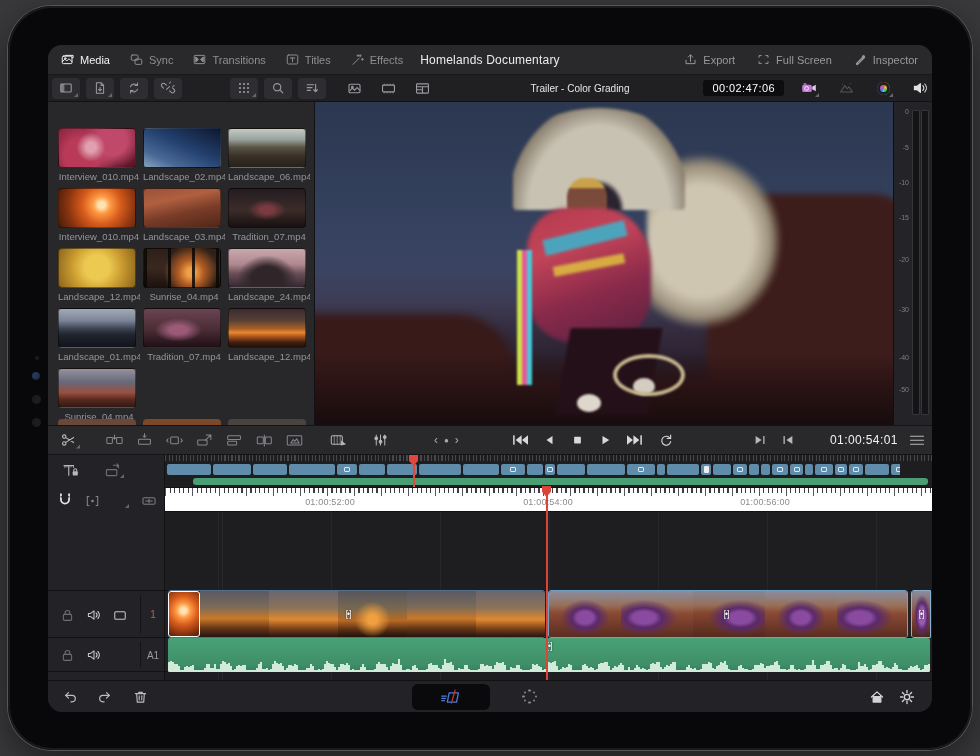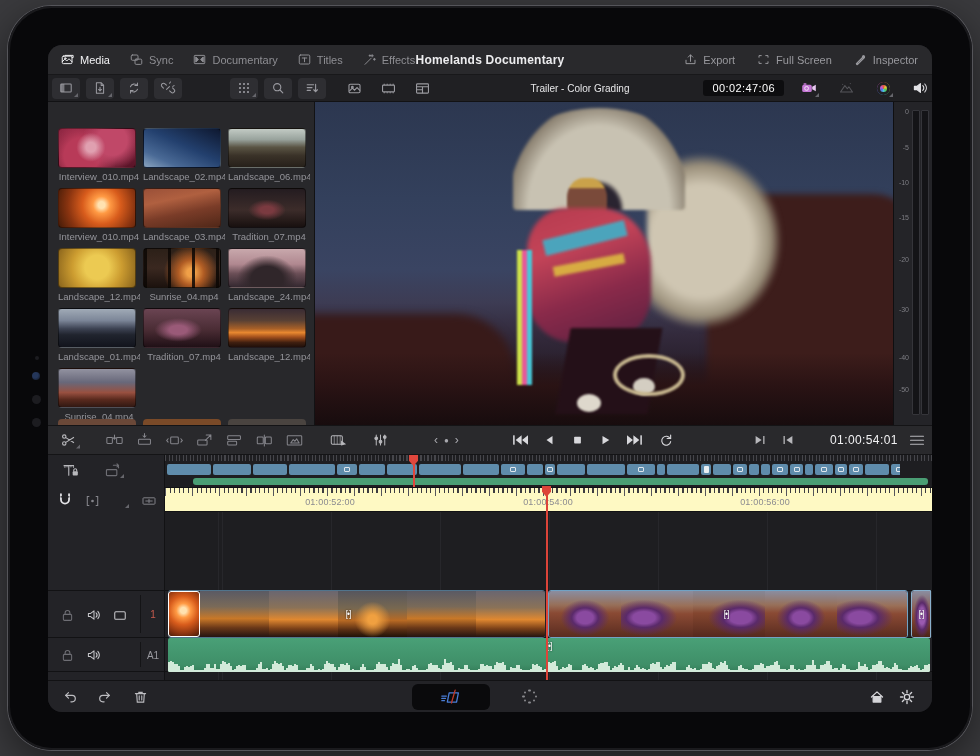--- a/index.html
+++ b/index.html
@@ -10,21 +10,21 @@
 .cam.c1{left:27px;top:350px;width:4px;height:4px}
 .cam.c2{left:24px;top:366px;width:8px;height:8px;background:radial-gradient(circle at 40% 40%,#24365a 0 40%,#10121a 100%)}
 .cam.c3{left:24px;top:389px;width:9px;height:9px}
 .cam.c4{left:24px;top:412px;width:9px;height:9px}
 .screen{position:absolute;left:40px;top:39px;width:884px;height:667px;background:#1d1d20;border-radius:14px;overflow:hidden}
 svg{display:block}
 
 .tb1{height:30px;background:#29292c;border-bottom:1px solid #18181a;display:flex;align-items:center;position:relative;padding-left:12px}
 .tab{display:flex;align-items:center;gap:5px;color:#8e8e93;font-size:11px;margin-right:19px;cursor:default}
 .tab.active{color:#f2f2f4}
-.tb1-title{position:absolute;left:50%;transform:translateX(-50%);color:#ececee;font-size:12px;font-weight:700;letter-spacing:.2px}
+.tb1-title{position:absolute;left:50%;transform:translateX(-50%);color:#ececee;font-size:12px;font-weight:400;letter-spacing:.2px}
 .tb1-actions{margin-left:auto;display:flex;gap:21px;padding-right:14px}
 .act{display:flex;align-items:center;gap:5px;color:#98989d;font-size:11px}
 
 .tb2{height:27px;background:#202023;border-bottom:1px solid #121214;display:flex;align-items:center;padding-left:4px;position:relative}
 .ib{width:28px;height:21px;background:#2e2e32;border-radius:4px;display:flex;align-items:center;justify-content:center;color:#9a9aa0;margin-right:6px;position:relative;flex:none}
 .ib.flat{background:transparent}
 .crn::after{content:"";position:absolute;right:2px;bottom:2px;border-left:4px solid transparent;border-bottom:4px solid #66666c}
 .tl-label{color:#e6e6e8;font-size:10px;margin-left:auto;white-space:nowrap}
 .tc-box{background:#0d0d0f;color:#fdfdfd;font-size:11px;padding:2px 9px;border-radius:3px;margin-left:74px;letter-spacing:.4px;flex:none}
 .vib{width:24px;height:21px;display:flex;align-items:center;justify-content:center;margin-left:13px;flex:none;position:relative}
@@ -90,21 +90,21 @@
 .flagtool{width:11px;height:13px;background:#3f8fe8;clip-path:polygon(0 0,100% 0,100% 62%,50% 100%,0 62%)}
 .ov{position:absolute;left:117px;right:0;top:0;height:33px;background:#1e1e21;border-bottom:1px solid #121214}
 .ov-ruler{position:absolute;left:0;right:0;top:0;height:6px;background:repeating-linear-gradient(90deg,#46464b 0 1px,transparent 1px 3.5px)}
 .ov-clips{position:absolute;left:2px;top:9px;height:11px;width:733px;display:flex;gap:2px;overflow:hidden}
 .seg{flex:none;height:11px;background:#5f8cab;border-radius:2px}
 .segm{display:block;width:6px;height:5px;margin:3px auto 0;border:1px solid #dfe6ec;border-radius:1px}
 .segm.m2{background:#e8eef2;border:none;width:5px;height:7px;margin-top:2px}
 .ov-audio{position:absolute;left:28px;top:23px;height:7px;width:735px;background:#4a9e74;border-radius:3px}
 .ov-pin{position:absolute;left:244px;top:0;width:9px;height:11px;background:#e0473d;clip-path:polygon(0 0,100% 0,100% 52%,50% 100%,0 52%)}
 .ov-stem{position:absolute;left:248px;top:8px;width:1.5px;height:24px;background:#e0473d}
-.ruler{position:absolute;left:117px;right:0;top:33px;height:24px;background:#fef9c3;border-bottom:1px solid #121214}
+.ruler{position:absolute;left:117px;right:0;top:33px;height:24px;background:#ffffff;border-bottom:1px solid #121214}
 .ruler::before{content:"";position:absolute;left:0;right:0;top:0;height:5px;background:repeating-linear-gradient(90deg,#3c3c41 0 1px,transparent 1px 4.5px)}
 .ruler::after{content:"";position:absolute;left:0;right:0;top:0;height:8px;background:repeating-linear-gradient(90deg,#55555c 0 1px,transparent 1px 27px)}
 .rlab{position:absolute;top:9px;transform:translateX(-50%);font-size:9px;color:#8a8a90;letter-spacing:.2px}
 .tracks{position:absolute;left:117px;right:0;top:57px;bottom:0;background:#1e1e21;background-image:repeating-linear-gradient(90deg,#27272b 0 1px,transparent 1px 109px);background-position:57px 0}
 .vrow-bg{position:absolute;left:117px;right:0;top:135px;height:48px;background:#222226;border-top:1px solid #121214;border-bottom:1px solid #121214}
 .arow-bg{position:absolute;left:117px;right:0;top:183px;height:34px;background:#222226;border-bottom:1px solid #121214}
 .hdr{position:absolute;left:0;width:117px;background:#232327;border-right:1px solid #121214;color:#9a9aa0}
 .hdr-div{position:absolute;left:92px;top:4px;bottom:4px;width:1px;background:#141416}
 .tnum{position:absolute;left:96px;width:18px;text-align:center;font-size:10px;top:50%;transform:translateY(-50%)}
 .tnum.red{color:#c75b4e}
@@ -163,21 +163,21 @@
             <rect x="3" y="4" width="9" height="7" rx="1.5"></rect>
             <rect x="8" y="9.5" width="9" height="7" rx="1.5"></rect>
           </svg>
         <span>Sync</span>
       </div>
       <div class="tab">
         <svg width="15" height="15" viewBox="0 0 20 20" fill="none" stroke="#8e8e93" stroke-width="1.3" stroke-linejoin="round">
             <rect x="3" y="4.5" width="14" height="11" rx="1"></rect>
             <path d="M5 6.5l3.5 3.5L5 13.5zM15 6.5L11.5 10l3.5 3.5z" fill="#8e8e93"></path>
           </svg>
-        <span>Documentary</span>
+        <span>Transitions</span>
       </div>
       <div class="tab">
         <svg width="15" height="15" viewBox="0 0 20 20" fill="none" stroke="#8e8e93" stroke-width="1.3" stroke-linecap="round" stroke-linejoin="round">
             <rect x="3" y="4" width="14" height="12" rx="1.5"></rect>
             <path d="M7 8h6M10 8v5"></path>
           </svg>
         <span>Titles</span>
       </div>
       <div class="tab">
         <svg width="15" height="15" viewBox="0 0 20 20" fill="none" stroke="#8e8e93" stroke-width="1.3" stroke-linecap="round">

